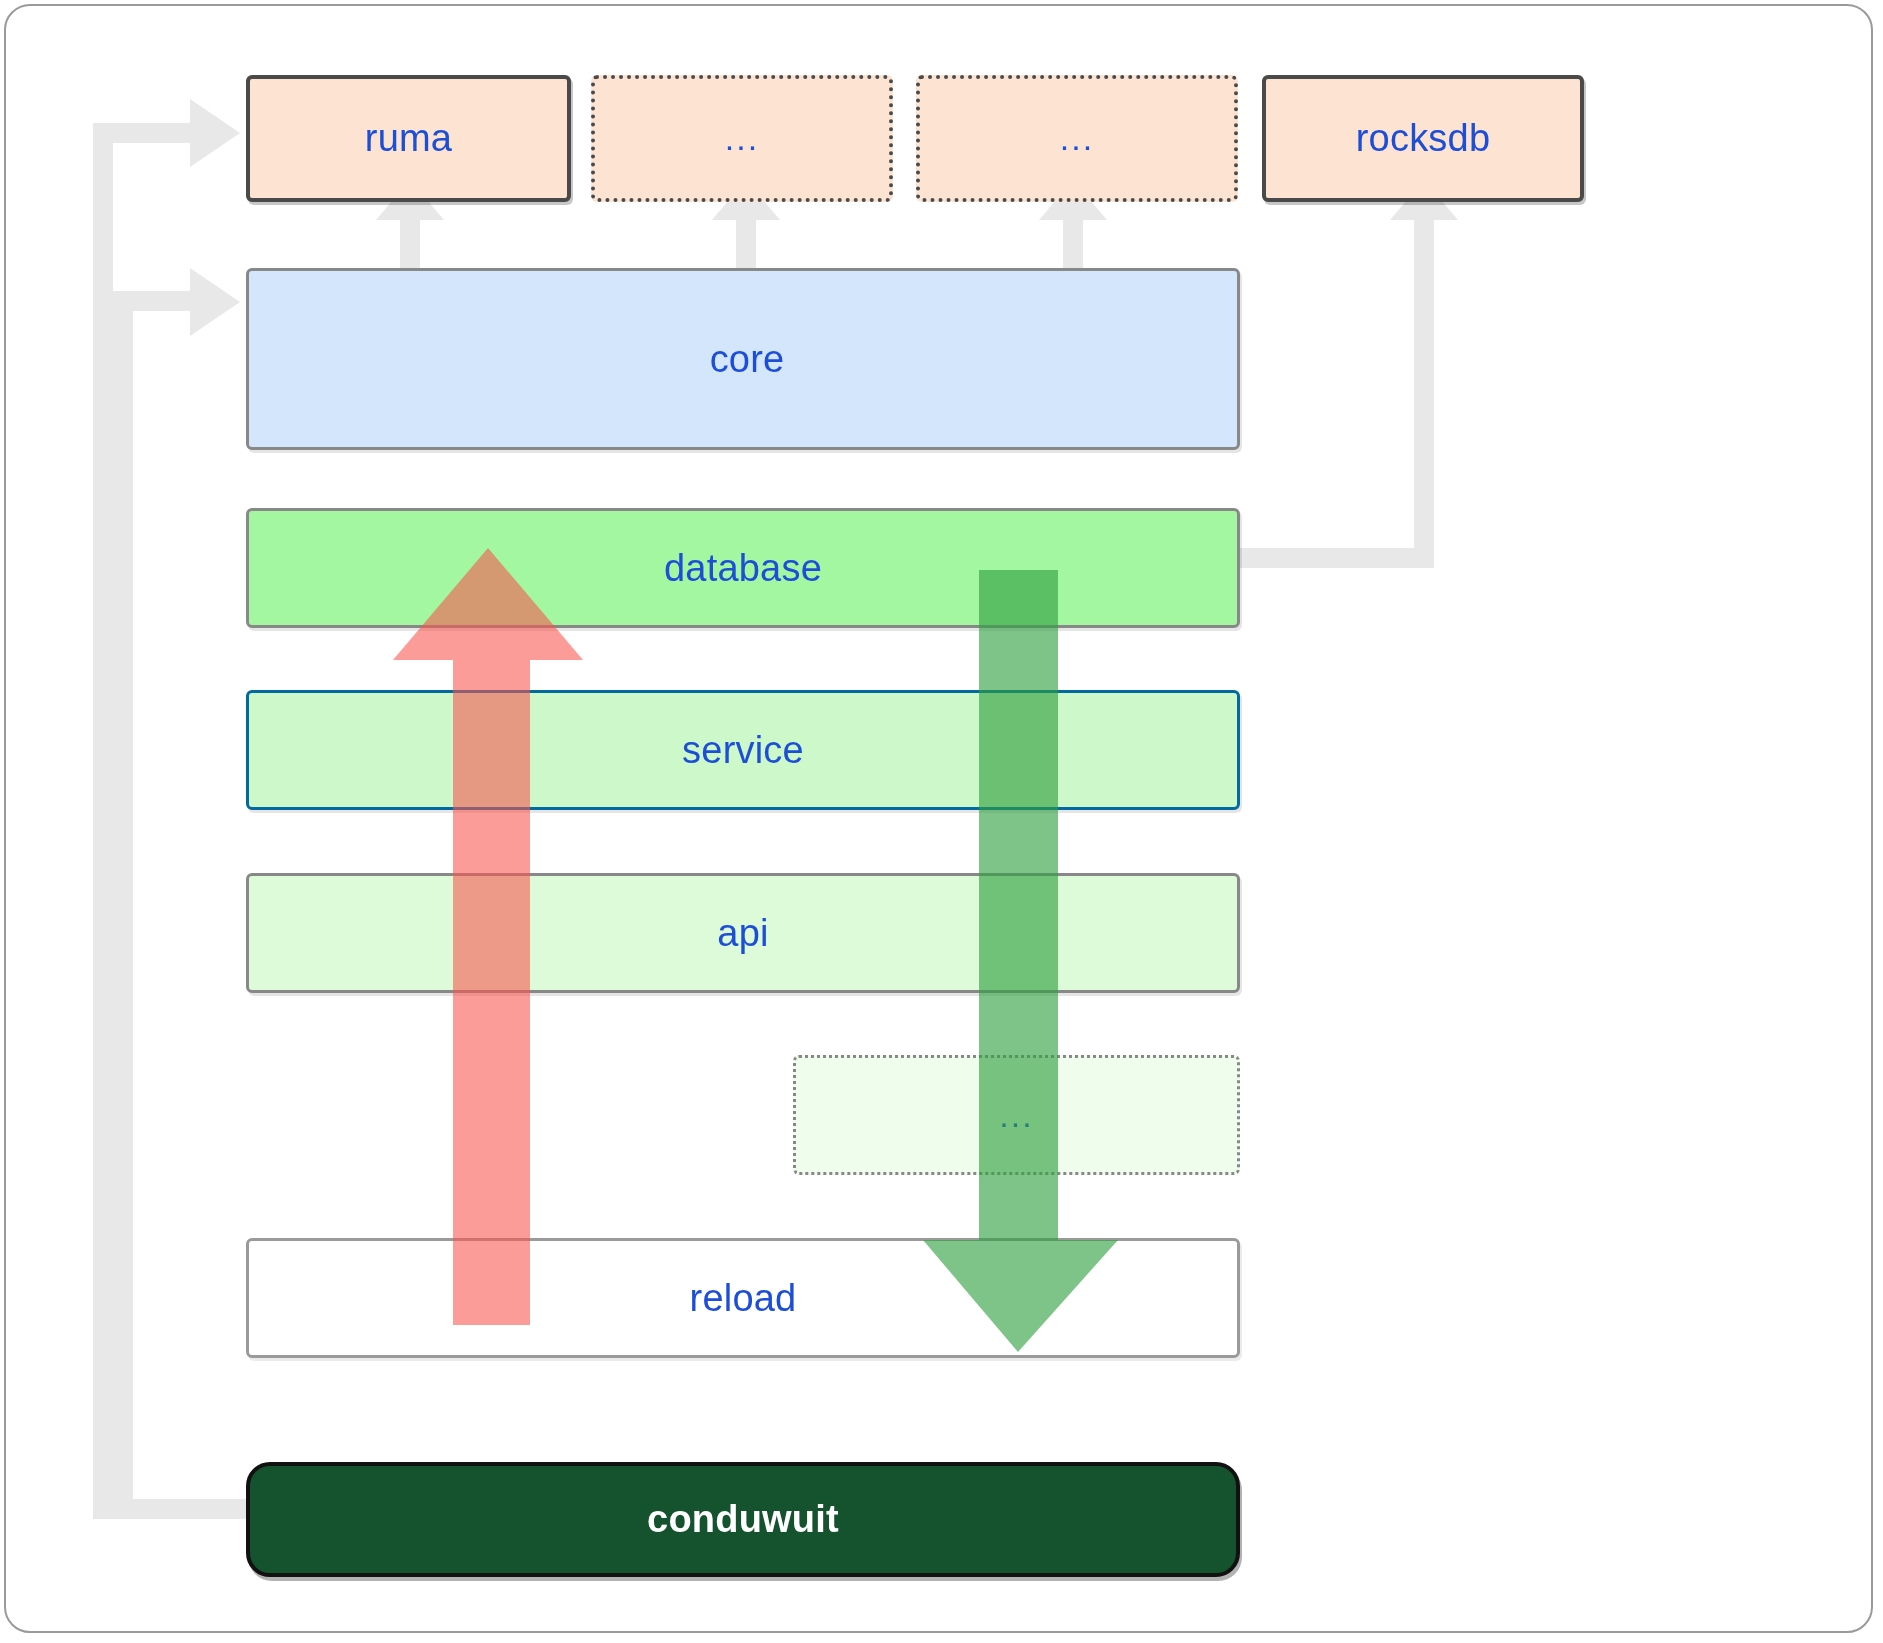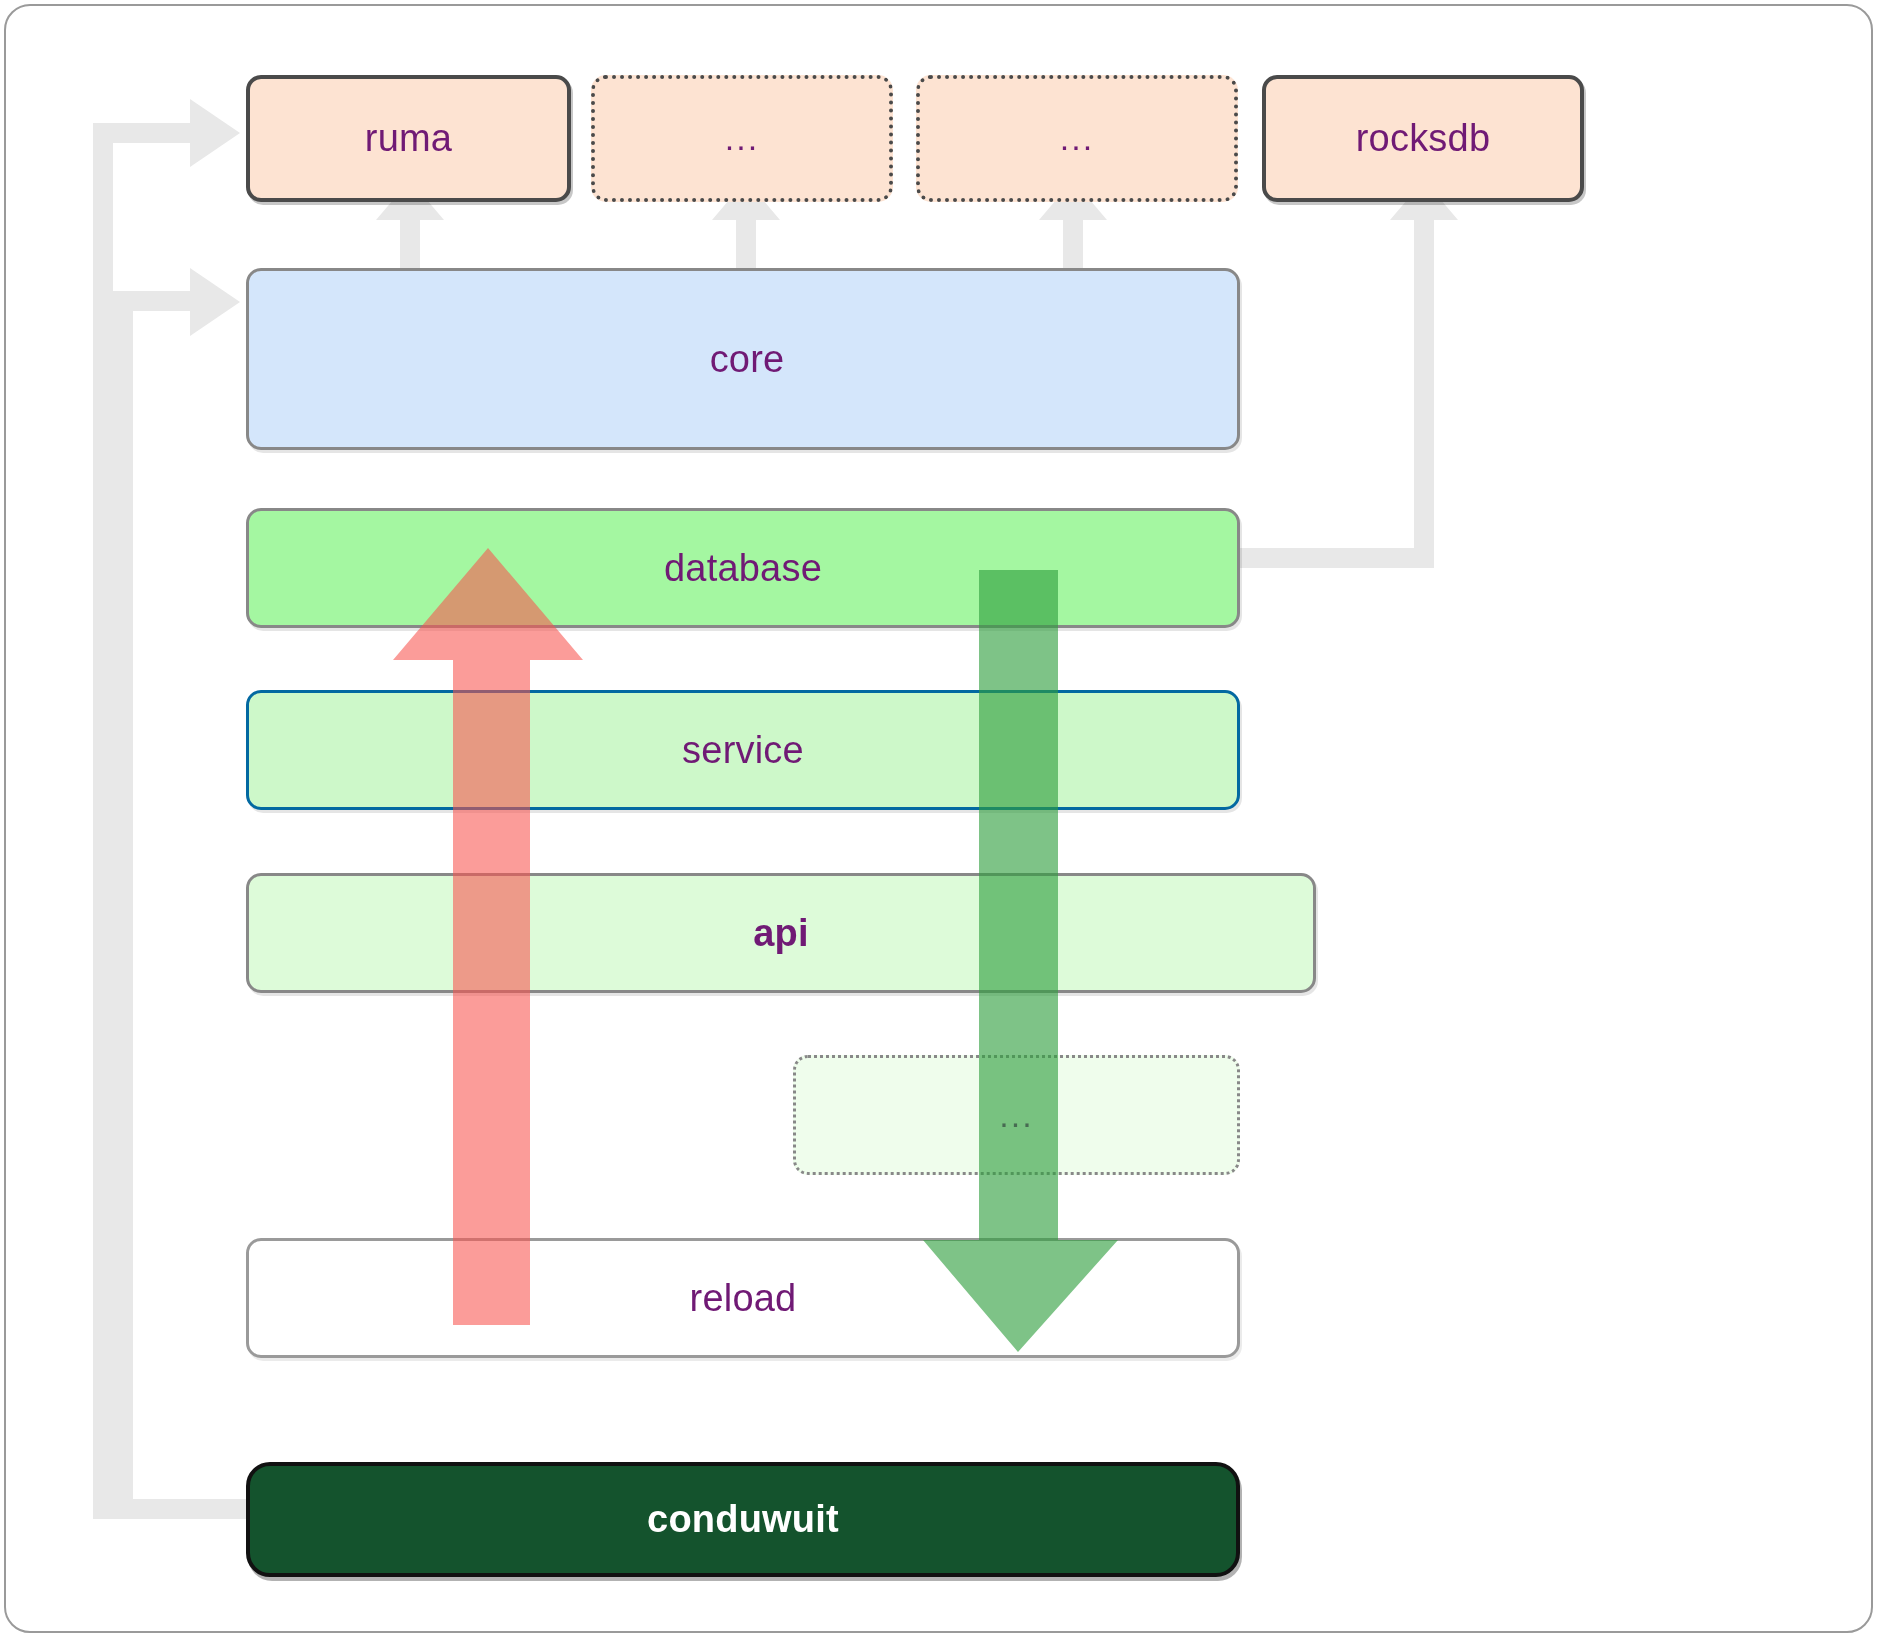--- a/index.html
+++ b/index.html
@@ -27,23 +27,23 @@
     border-radius: 26px;
     box-sizing: border-box;
     background: #ffffff;
   }
   .node {
     position: absolute;
     box-sizing: border-box;
     display: flex;
     align-items: center;
     justify-content: center;
-    border-radius: 15px;
+    border-radius: 6px;
     font-size: 38px;
-    color: #701a75;
+    color: #1d4ed8;
     letter-spacing: .2px;
     z-index: 5;
   }
   .node.dotdot { font-size: 34px; letter-spacing: 2px; }
   .node-dark-solid {
     background: #fde3d2;
     border: 4px solid #4a4a4a;
     box-shadow: 2px 3px 0 rgba(0,0,0,0.22);
   }
   .node-dark-dotted {
@@ -176,21 +176,21 @@
   </div>
 
   <div class="node node-green1" style="left:246px; top:508px; width:994px; height:120px;">
     <span>database</span>
   </div>
 
   <div class="node node-green2" style="left:246px; top:690px; width:994px; height:120px;">
     <span>service</span>
   </div>
 
-  <div class="node node-green3" style="left:246px; top:873px; width:1070px; height:120px;font-weight:bold;">
+  <div class="node node-green3" style="left:246px; top:873px; width:994px; height:120px;">
     <span>api</span>
   </div>
 
 
   <div class="node node-green4-dotted dotdot" style="left:793px; top:1055px; width:447px; height:120px;">
     <span>...</span>
   </div>
 
   <div class="node node-white" style="left:246px; top:1238px; width:994px; height:120px;">
     <span>reload</span>

